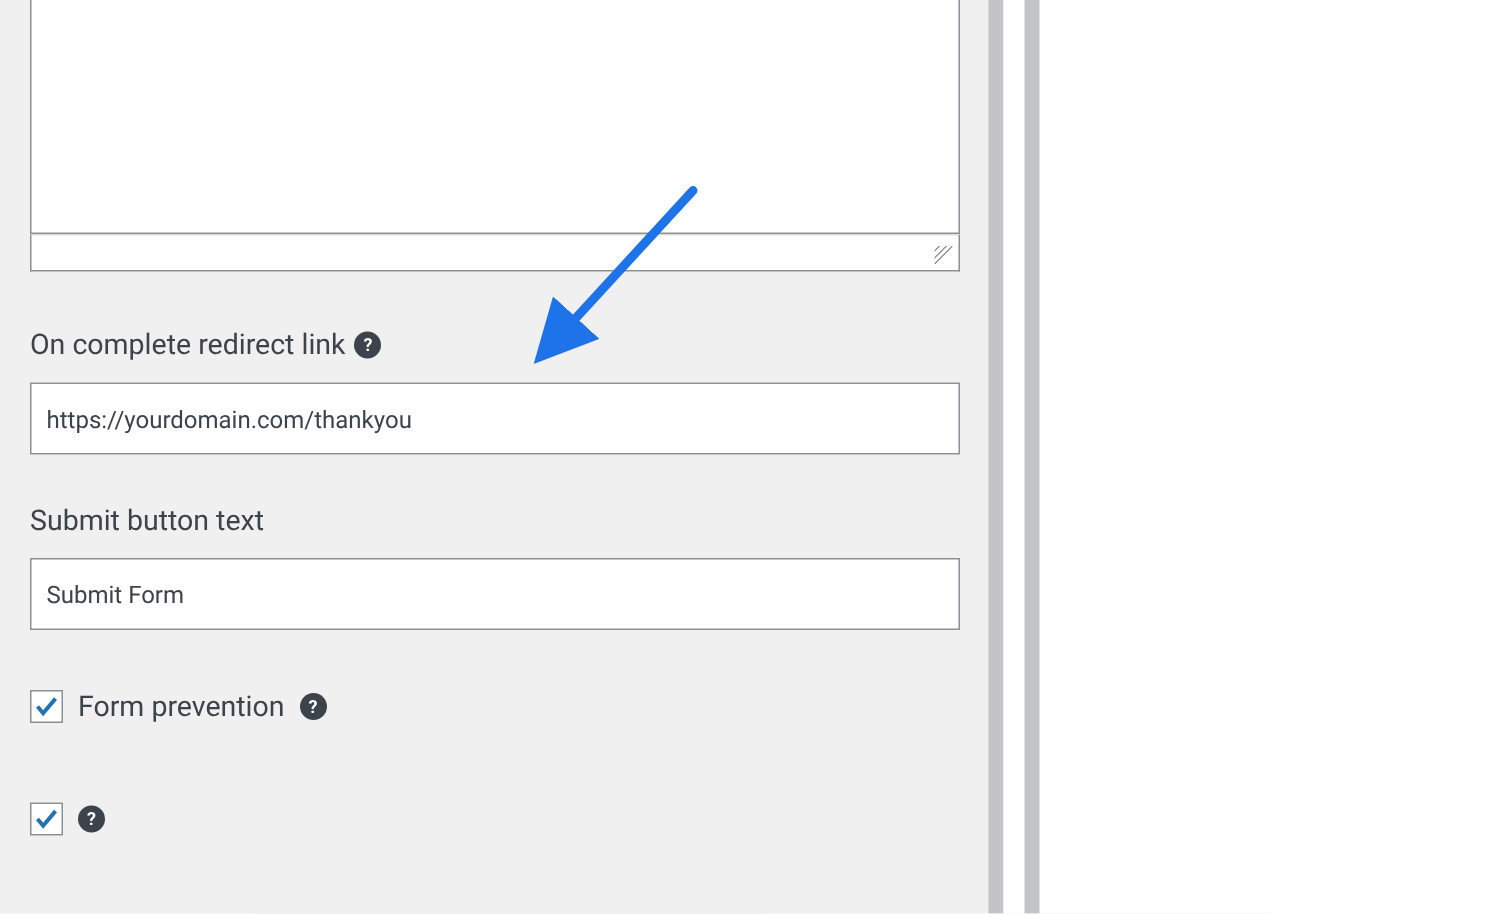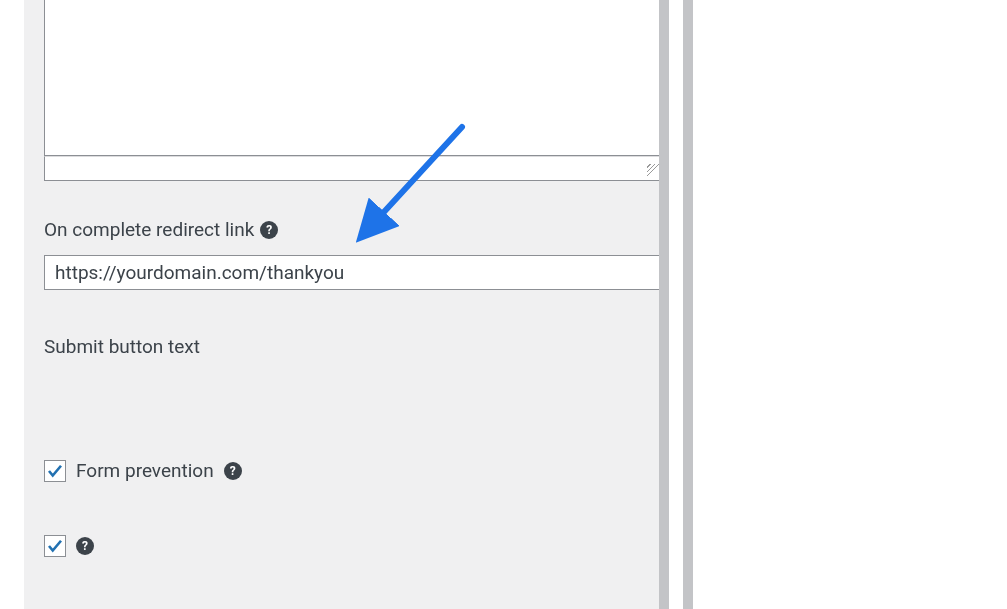--- a/index.html
+++ b/index.html
@@ -12,21 +12,20 @@
       position: relative;
     }
     .panel {
       position: absolute;
       left: 0;
       top: 0;
       width: 662px;
       height: 609px;
       background: #f0f0f1;
       padding: 0 20px;
-      margin-left: 24px;
     }
     .divider-right-1 {
       position: absolute;
       left: 659px;
       top: 0;
       width: 10px;
       height: 609px;
       background: #c3c4c7;
     }
     .divider-right-2 {
@@ -63,25 +62,25 @@
       display: inline-flex;
       align-items: center;
       justify-content: center;
       font-size: 12px;
       font-weight: bold;
       flex-shrink: 0;
     }
     .text-input {
       margin-top: 14px;
       width: 620px;
-      height: 35px;
+      height: 48px;
       padding: 0 10px;
       border: 1px solid #8c8f94;
       background: #ffffff;
-      font-size: 19px;
+      font-size: 16px;
       color: #3c434a;
       font-family: inherit;
       line-height: 40px;
     }
     .checkbox-row {
       display: flex;
       align-items: center;
       gap: 10px;
       font-size: 19px;
       color: #3c434a;
@@ -164,20 +163,21 @@
       <span>On complete redirect link</span>
       <span class="help-icon">?</span>
     </div>
     <input class="text-input" type="text" value="https://yourdomain.com/thankyou" style="">
   </div>
 
   <div class="field-group" style="top: 335px;">
     <div class="label">
       <span>Submit button text</span>
     </div>
+    <input class="text-input" type="text" value="Submit Form" style="">
   </div>
 
   <div class="field-group" style="top: 459px;">
     <div class="checkbox-row">
       <span class="checkbox">
         <svg viewBox="0 0 24 24" fill="none" stroke="#2271b1" stroke-width="3.5">
           <polyline points="4,12 9,18 20,5"></polyline>
         </svg>
       </span>
       <span>Form prevention</span>

